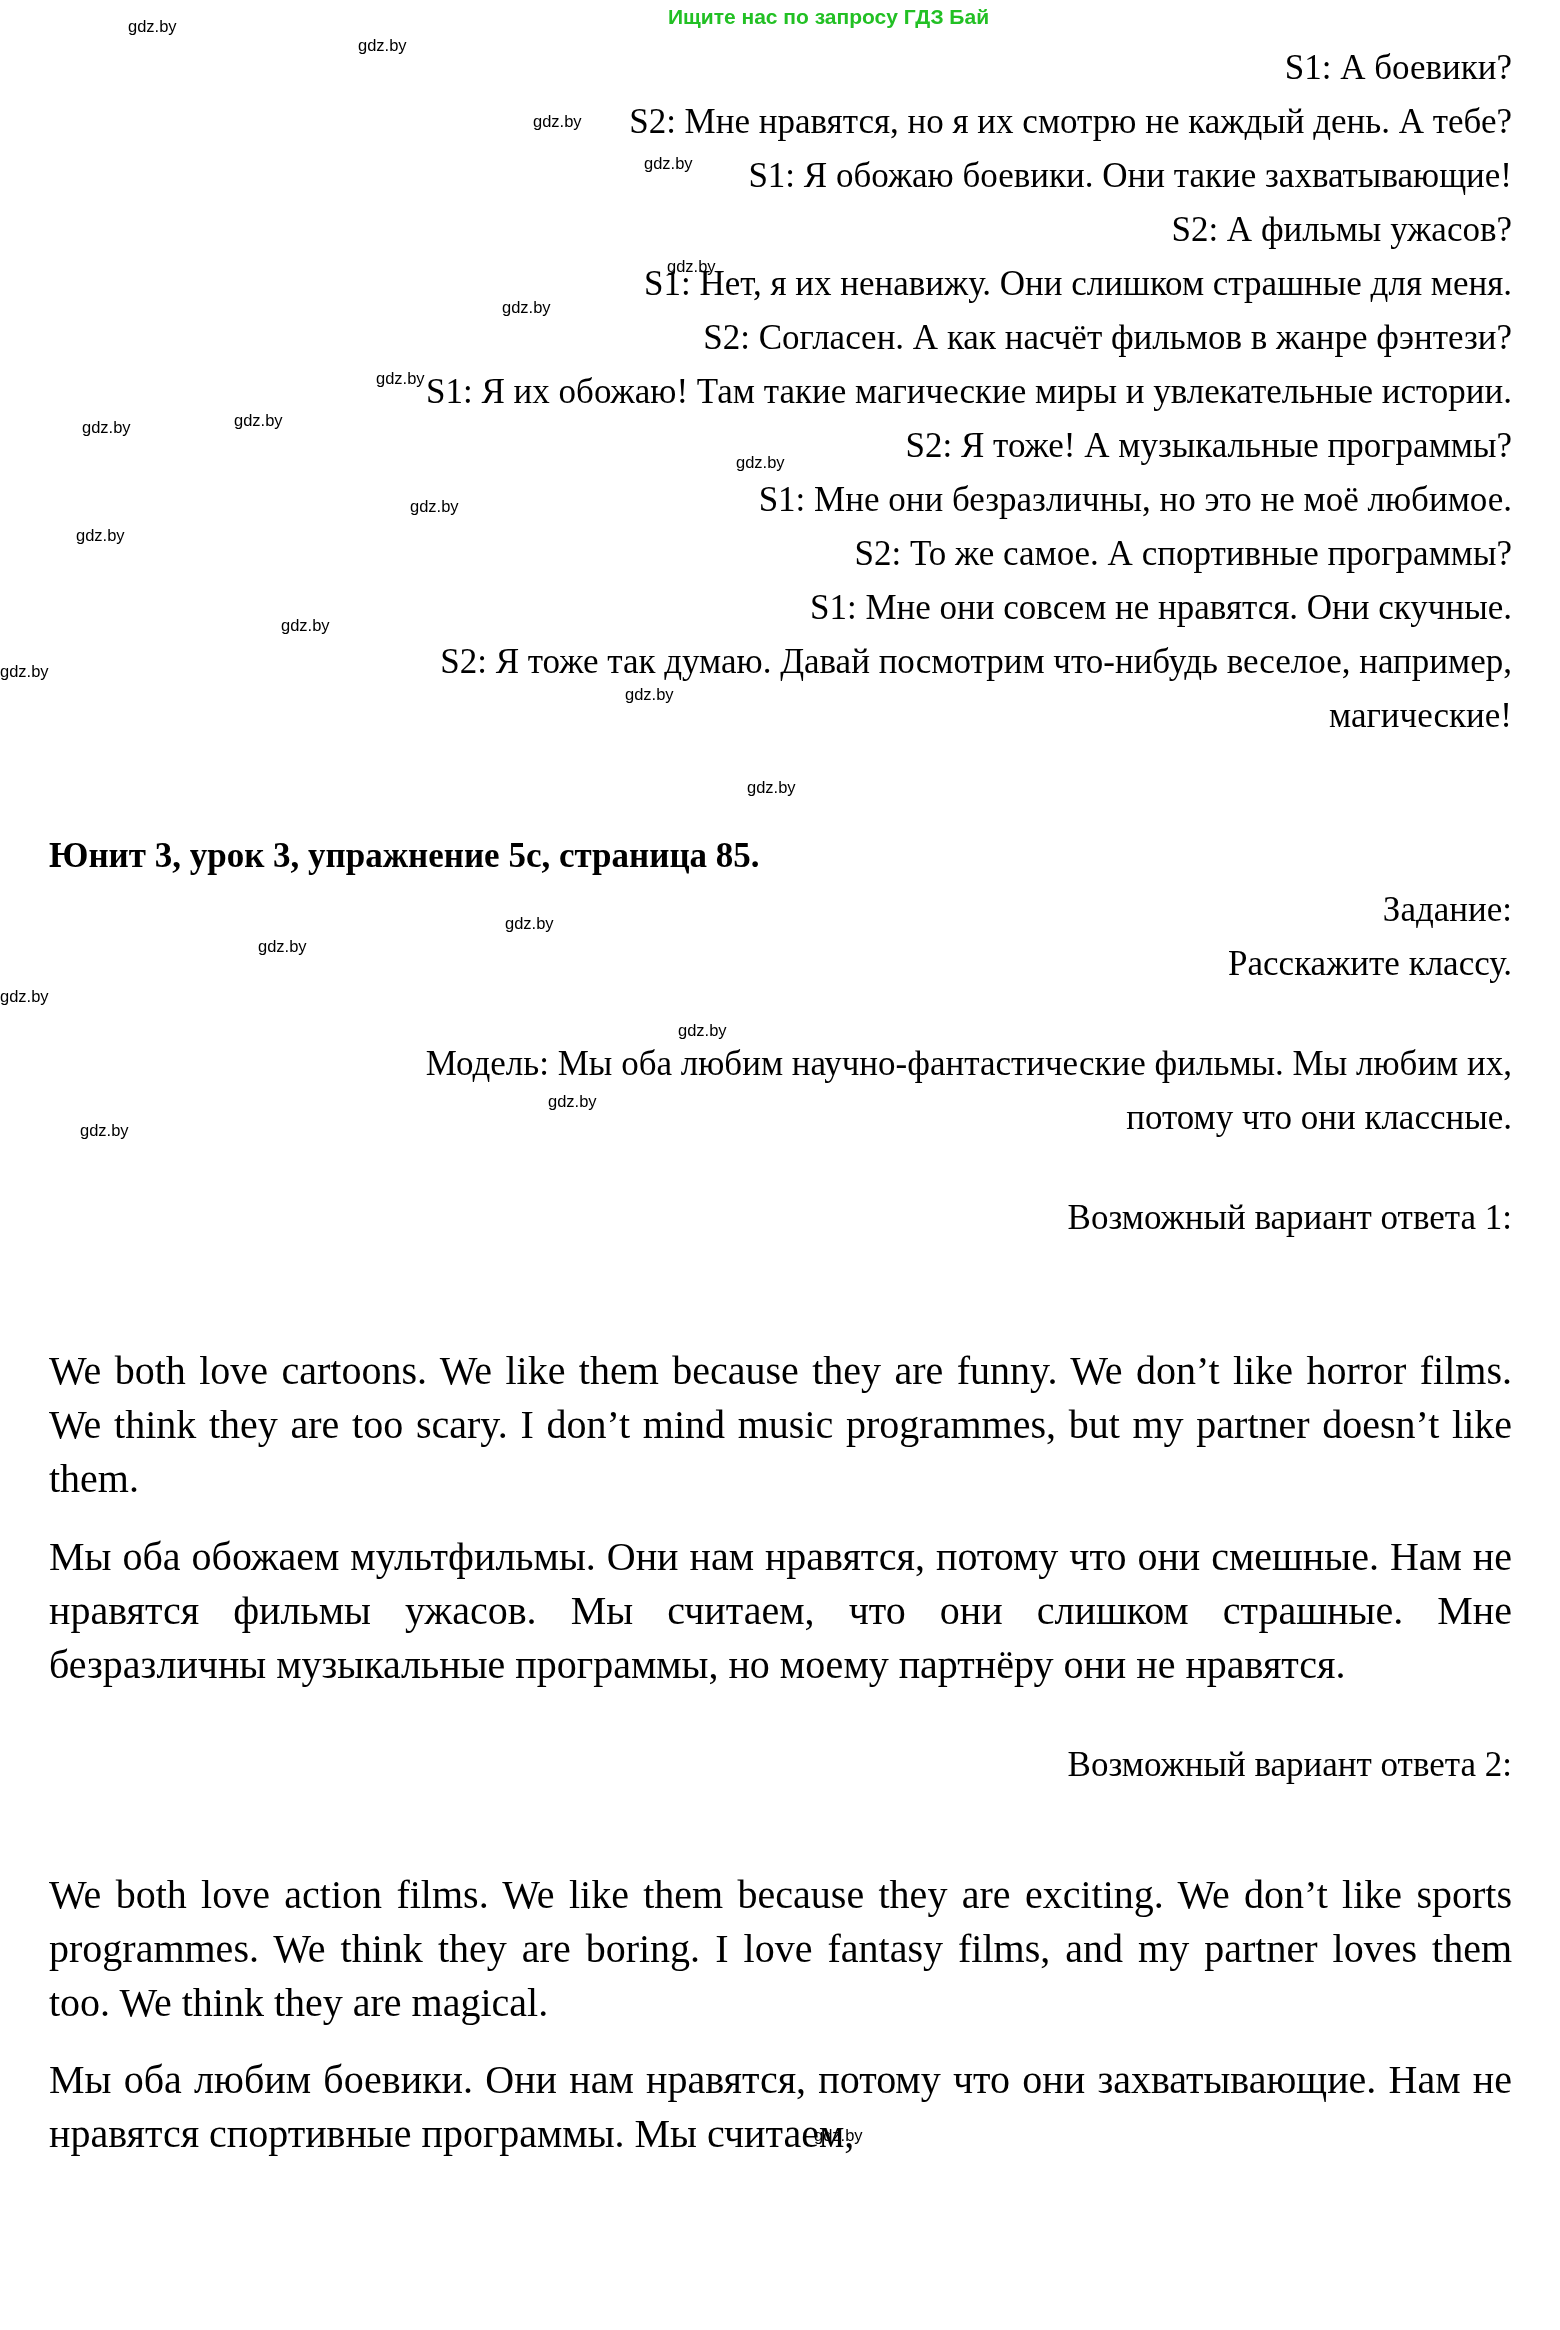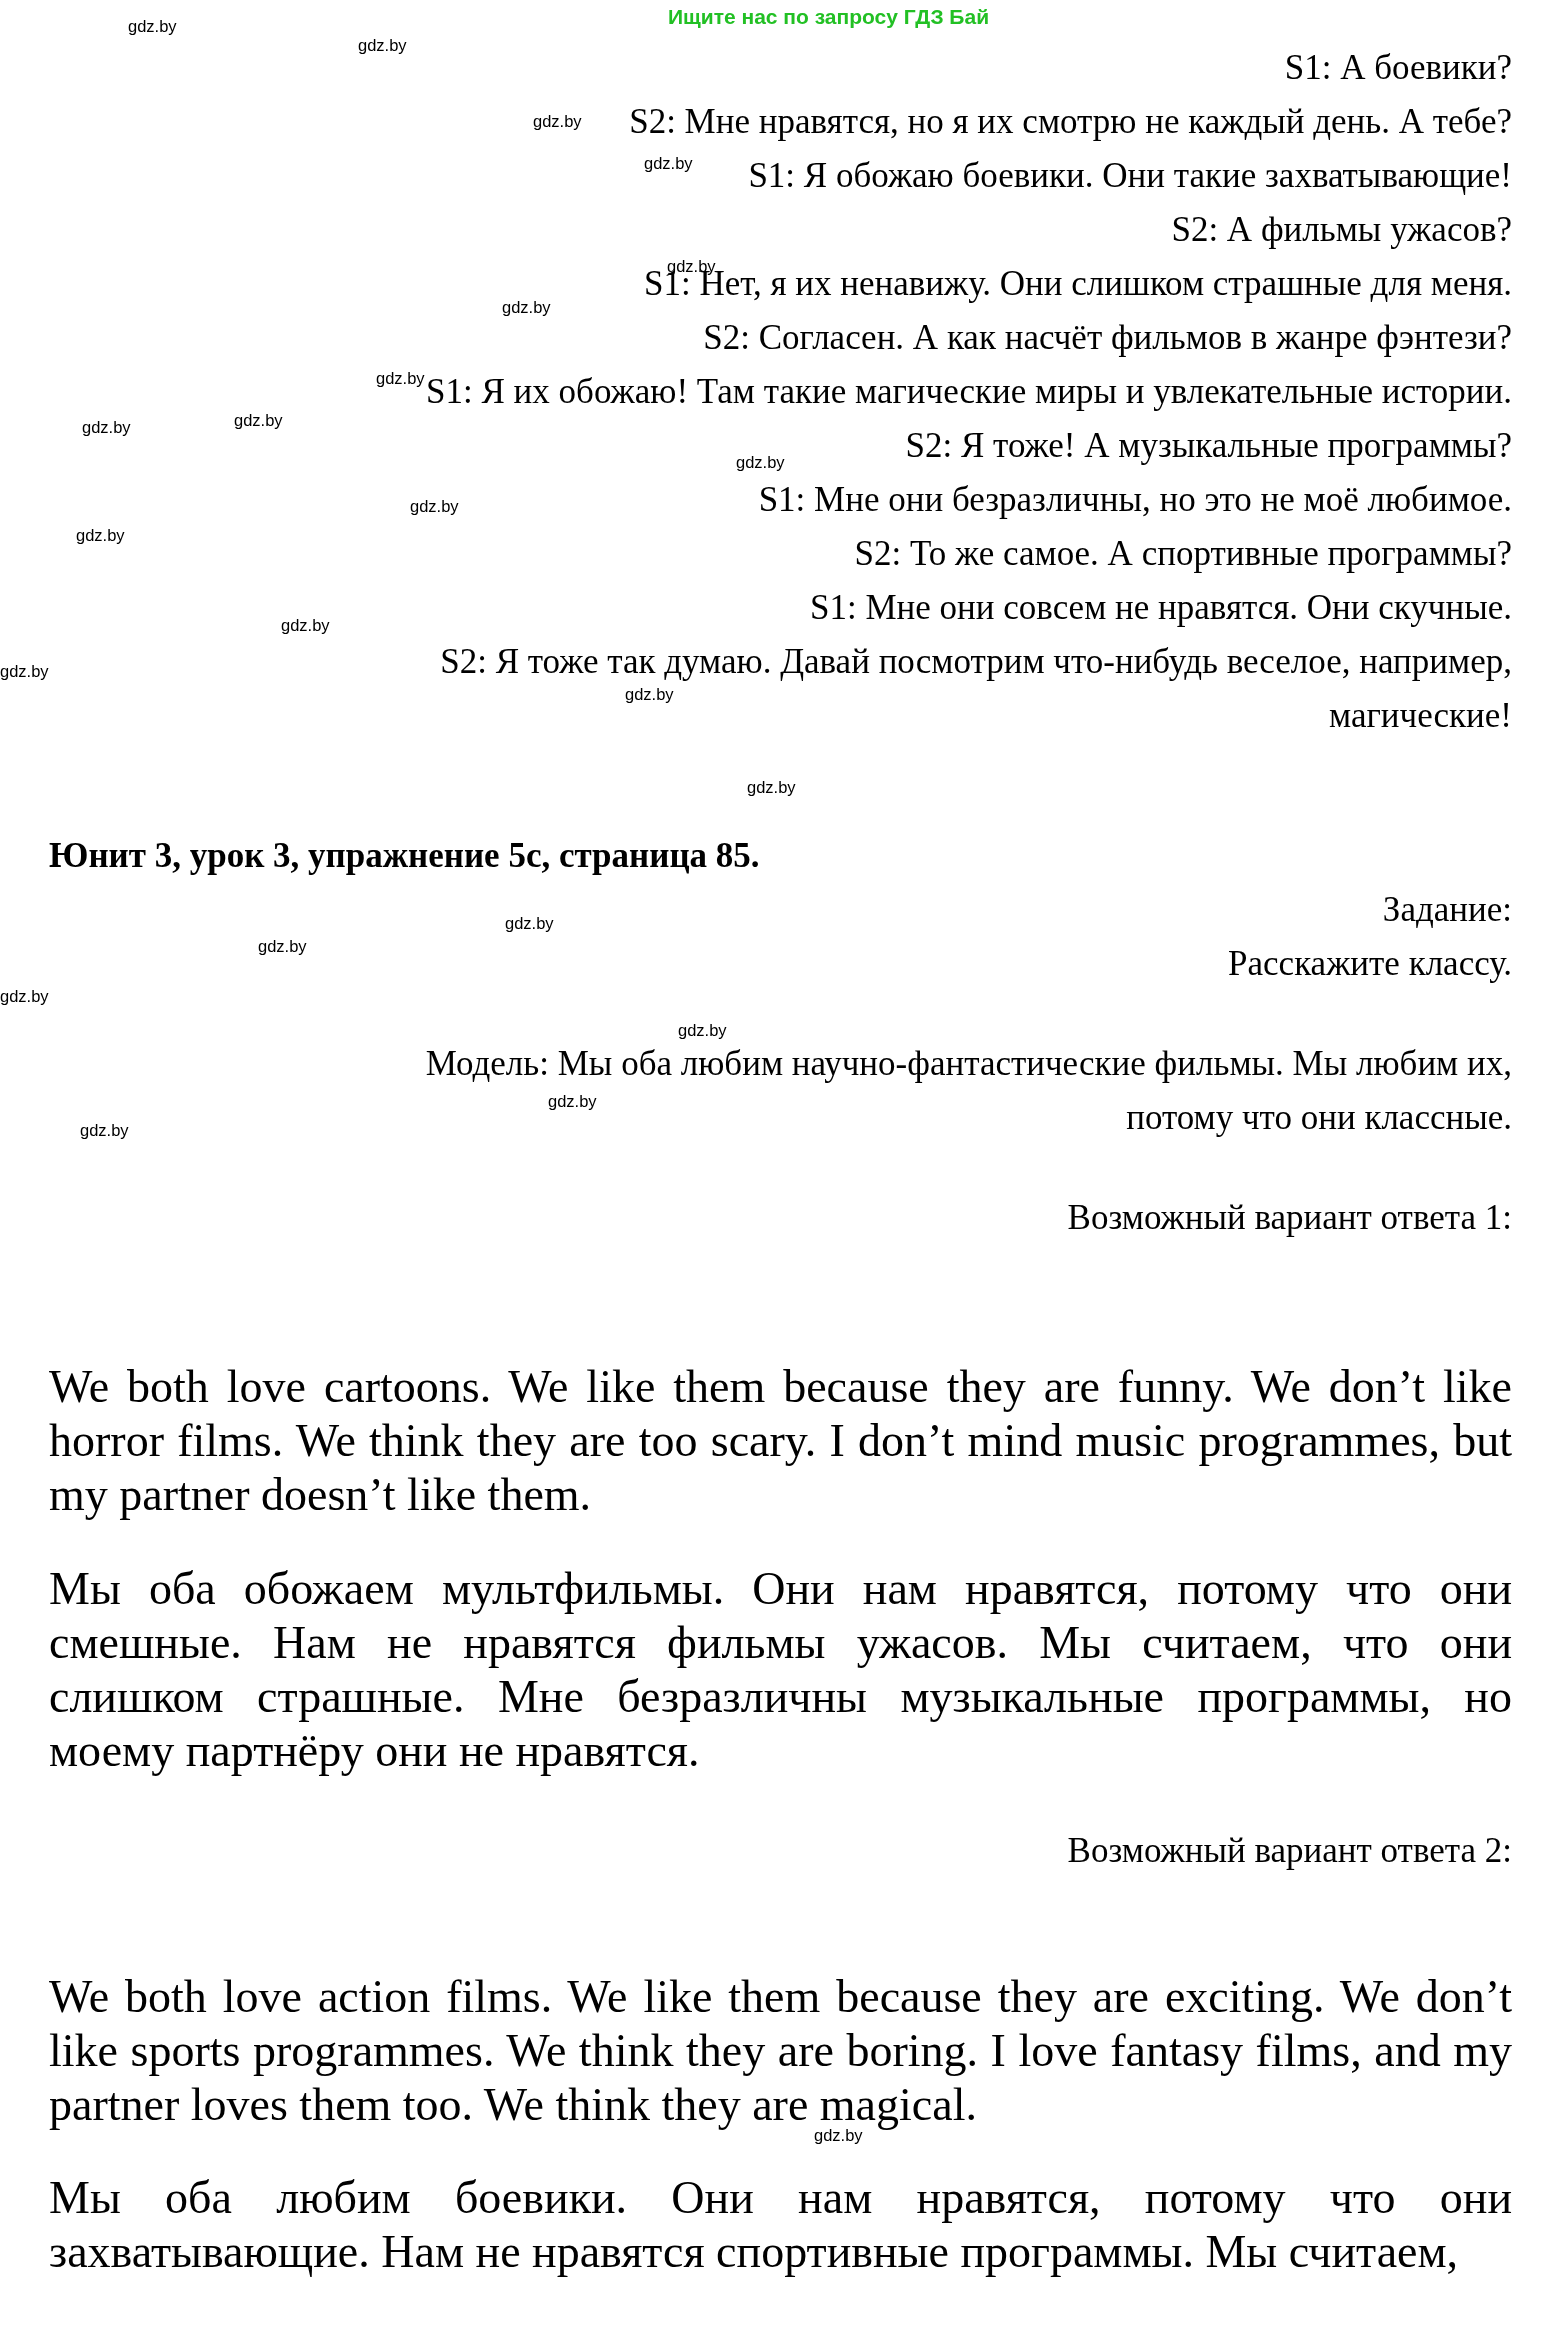--- a/index.html
+++ b/index.html
@@ -41,24 +41,23 @@
   }
 
   .line {
     font-size: 35px;
     line-height: 54px;
     white-space: nowrap;
     text-align: right;
   }
 
   .para {
-    font-size: 46px;
+    font-size: 40px;
     line-height: 54px;
     text-align: justify;
-    margin-top: 16px;
   }
 
   .heading {
     font-size: 35px;
     line-height: 54px;
     font-weight: bold;
     white-space: nowrap;
     margin-top: 40px;
   }
 

